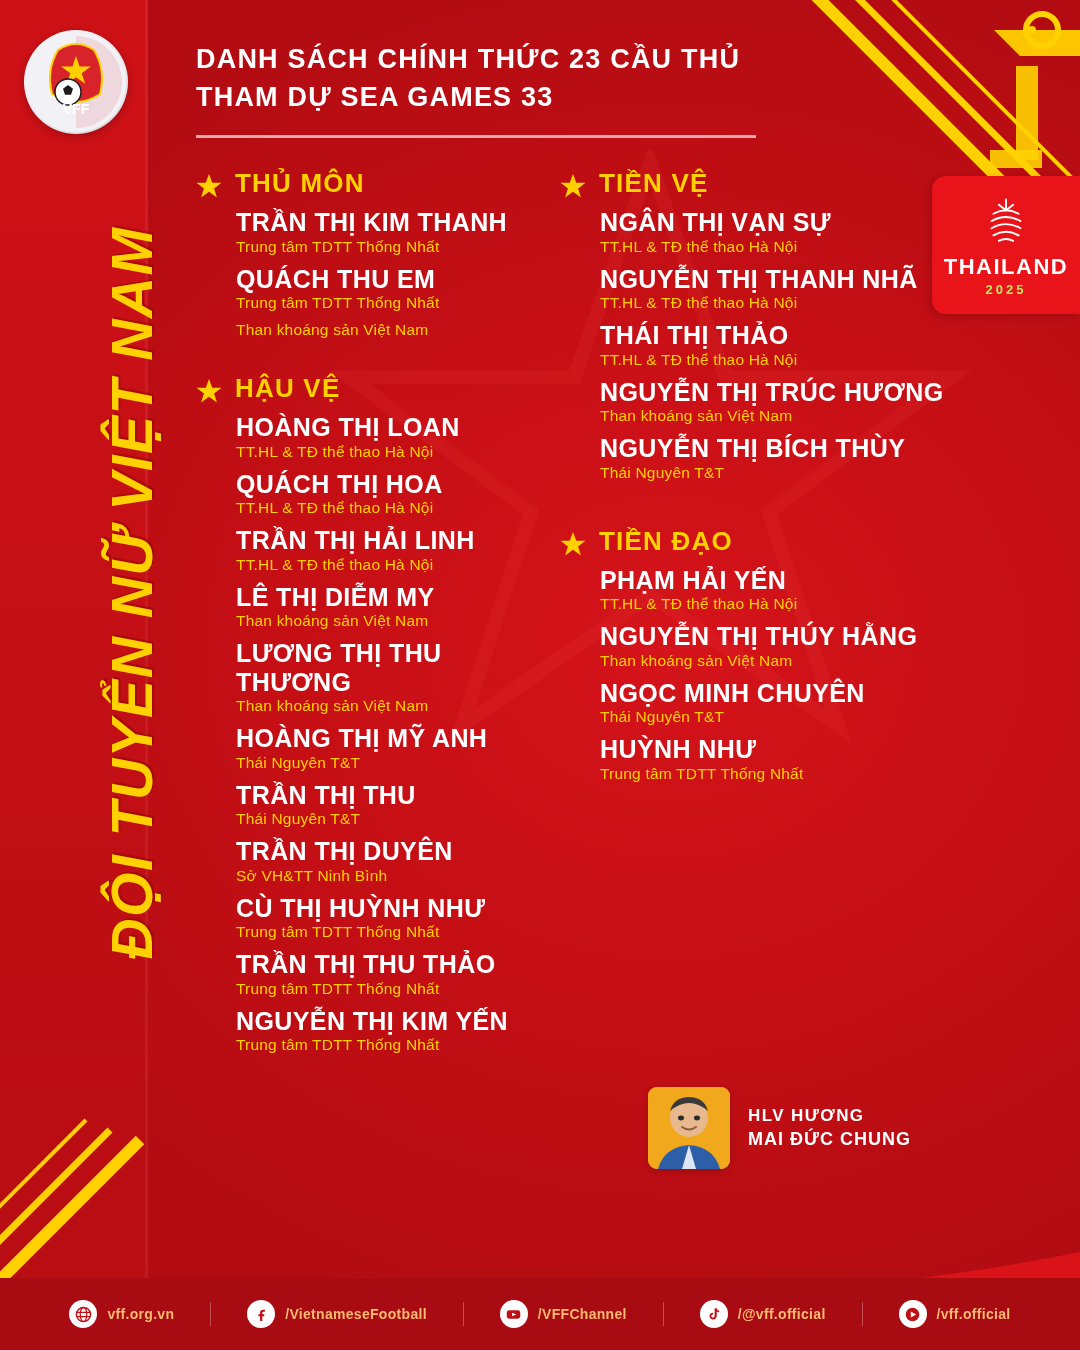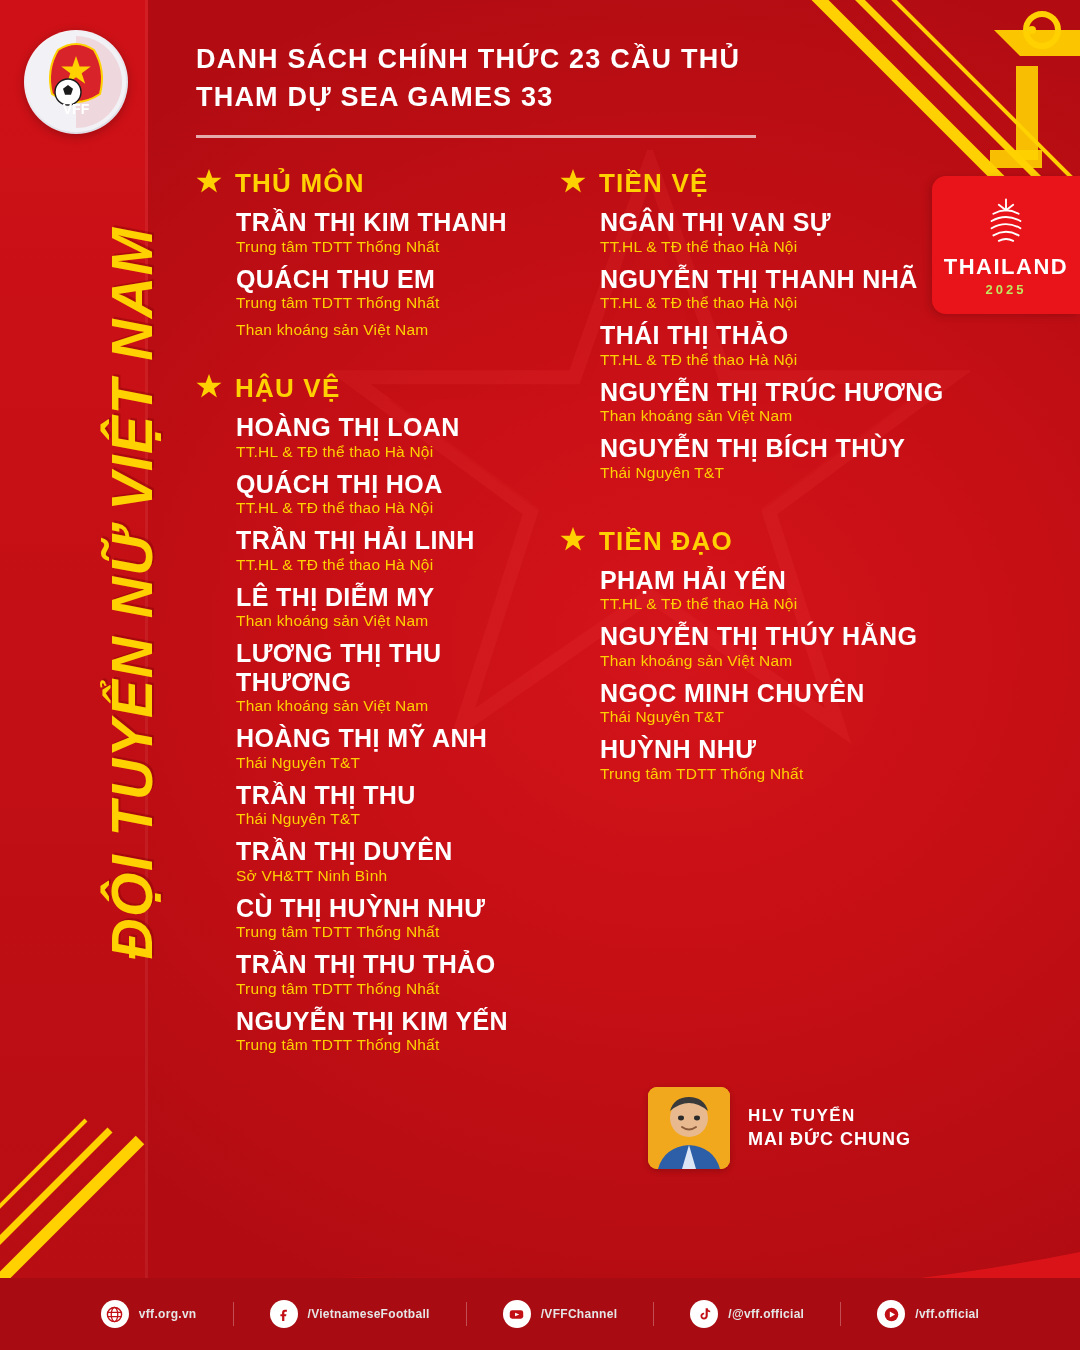--- a/index.html
+++ b/index.html
@@ -102,21 +102,21 @@
   }
 
   
   .cols { position: absolute; left: 196px; top: 168px; width: 860px; }
   .col { position: absolute; top: 0; }
   .col-left { left: 0; width: 350px; }
   .col-right { left: 364px; width: 400px; }
 
   .group { margin-bottom: 34px; }
   .group-head {
-    display: flex; align-items: flex-start; gap: 13px; margin-bottom: 8px;
+    display: flex; align-items: flex-end; gap: 13px; margin-bottom: 8px;
   }
   .star-icon { width: 26px; height: 26px; flex: 0 0 auto; }
   .group-title {
     color: #ffd100; font-size: 26px; font-weight: 800; letter-spacing: 1.2px;
   }
   .player { padding-left: 40px; margin-top: 9px; }
   .player:first-of-type { margin-top: 8px; }
   .p-name {
     color: #ffffff; font-size: 25px; font-weight: 700; letter-spacing: .4px; line-height: 1.14;
   }
@@ -152,21 +152,21 @@
     background: #a80b11;
     display: flex; align-items: center; justify-content: center; gap: 36px;
   }
   .social { display: flex; align-items: center; gap: 10px; }
   .social .badge {
     width: 28px; height: 28px; border-radius: 50%;
     background: #ffffff; display: flex; align-items: center; justify-content: center;
     flex: 0 0 auto;
   }
   .social .badge svg { width: 17px; height: 17px; display: block; }
-  .social .txt { color: #e5e5e5; font-size: 12px; font-weight: 600; letter-spacing: .3px; }
+  .social .txt { color: #fdba74; font-size: 14px; font-weight: 600; letter-spacing: .3px; }
   .sep { width: 1px; height: 24px; background: rgba(255,255,255,0.28); }
 </style>
 </head>
 <body>
 
 <div id="poster">
 
   <div class="watermark-star">
     <svg viewBox="0 0 100 100" aria-hidden="true">
       <polygon points="50,2 61.8,35.5 97,35.5 68.6,56.5 79.4,90 50,69.5 20.6,90 31.4,56.5 3,35.5 38.2,35.5" fill="none" stroke="#ff4a4a" stroke-width="2.2"></polygon>
@@ -383,21 +383,21 @@
         <circle cx="41" cy="31" r="19" fill="#e8b98e"></circle>
         <path d="M22 24 q19 -16 38 0 q-4 -14 -19 -14 q-15 0 -19 14 z" fill="#3a3a3a"></path>
         <ellipse cx="33" cy="31" rx="3" ry="2.4" fill="#2b2b2b"></ellipse>
         <ellipse cx="49" cy="31" rx="3" ry="2.4" fill="#2b2b2b"></ellipse>
         <path d="M34 40 q7 5 14 0" stroke="#8a5a3a" stroke-width="2" fill="none" stroke-linecap="round"></path>
         <path d="M10 82 q6 -22 31 -24 q25 2 31 24 z" fill="#2d5fa8"></path>
         <path d="M41 58 l-7 24 h14 z" fill="#dce6f5"></path>
       </svg>
     </div>
     <div>
-      <div class="coach-role">HLV TUYỂN</div>
+      <div class="coach-role">HLV HƯƠNG</div>
       <div class="coach-name">MAI ĐỨC CHUNG</div>
     </div>
   </div>
 
   <div class="bottom-wave">
     <svg width="1080" height="120" viewBox="0 0 1080 120" preserveAspectRatio="none" aria-hidden="true">
       <path d="M0,88 C180,46 360,40 540,56 C720,72 900,58 1080,22 L1080,120 L0,120 Z" fill="#e0151b" opacity="0.85"></path>
       <path d="M0,102 C200,70 420,64 620,76 C820,88 960,80 1080,56 L1080,120 L0,120 Z" fill="#c20f15"></path>
     </svg>
   </div>

